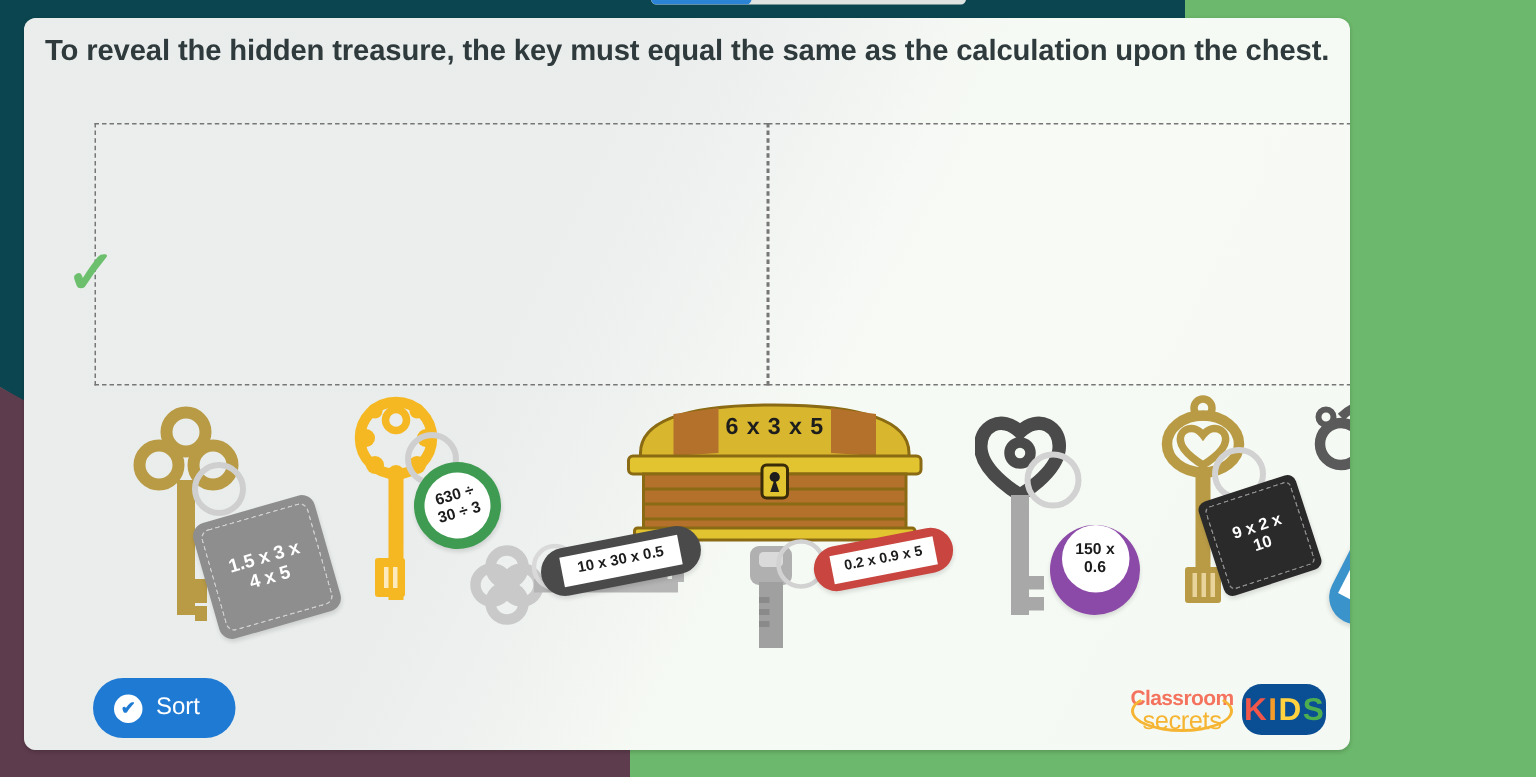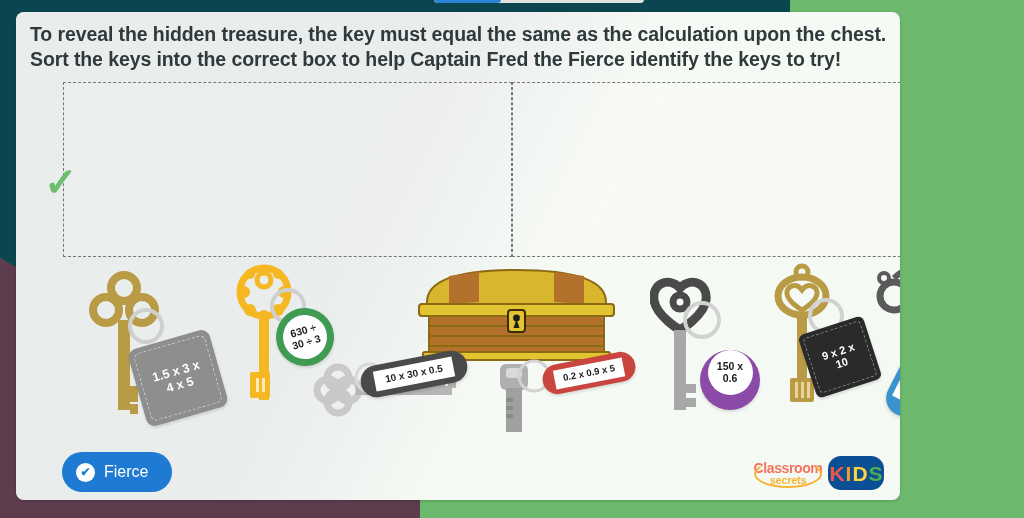--- a/index.html
+++ b/index.html
@@ -325,22 +325,22 @@
     justify-content: center;
     line-height: 1;
   }
   #cs-logo .cs-top {
     font-size: 14px;
     font-weight: bold;
     color: #f4735e;
     letter-spacing: -0.4px;
   }
   #cs-logo .cs-bottom {
-    font-size: 11px;
-    font-weight: bold;
+    font-size: 17px;
+    font-weight: normal;
     color: #f5b533;
     letter-spacing: -0.3px;
   }
   #cs-logo .cs-swoosh {
     position: absolute;
     left: 2px; top: 4px;
     width: 68px; height: 28px;
     border: 2px solid #f5b533;
     border-top-color: transparent;
     border-radius: 50%;
@@ -381,21 +381,20 @@
 
   <div id="progress-wrap">
     <div id="progress-fill" style="width:32%"></div>
   </div>
 
   <div id="card">
     <div id="sheen"></div>
 
     <div id="prompt">
       <span class="line">To reveal the hidden treasure, the key must equal the same as the calculation upon the chest.</span>
-      <span class="line">Sort the keys into the correct box to help Captain Fred the Fierce identify the keys to try!</span>
     </div>
 
     <div id="dropzones">
       <div class="dropzone left"></div>
       <div class="dropzone right"></div>
     </div>
 
     <div class="marker" id="marker-correct">✓</div>
     <div class="marker" id="marker-incorrect">✗</div>
 
@@ -409,20 +408,21 @@
           <rect x="10" y="42" width="195" height="12" rx="3" fill="#e2c431" stroke="#8a6a12" stroke-width="2"></rect>
           <rect x="20" y="54" width="175" height="38" fill="#b4712c" stroke="#8a6a12" stroke-width="2"></rect>
           <line x1="20" y1="64" x2="195" y2="64" stroke="#8a6a12" stroke-width="2"></line>
           <line x1="20" y1="74" x2="195" y2="74" stroke="#8a6a12" stroke-width="2"></line>
           <line x1="20" y1="84" x2="195" y2="84" stroke="#8a6a12" stroke-width="2"></line>
           <rect x="14" y="90" width="187" height="8" rx="2" fill="#e2c431" stroke="#8a6a12" stroke-width="2"></rect>
           <rect x="99" y="48" width="17" height="22" rx="3" fill="#e2c431" stroke="#3a2c08" stroke-width="2"></rect>
           <circle cx="107.5" cy="56" r="3.4" fill="#1d1d1d"></circle>
           <path d="M107.5 57 L104.5 66 L110.5 66 Z" fill="#1d1d1d"></path>
         </svg>
+        <div class="chest-label">6 x 3 x 5</div>
       </div>
 
       <div class="obj" id="key1">
         <svg width="140" height="160" viewBox="0 0 140 160">
           <circle cx="36" cy="22" r="13" fill="none" stroke="#b99b46" stroke-width="8"></circle>
           <circle cx="18" cy="44" r="13" fill="none" stroke="#b99b46" stroke-width="8"></circle>
           <circle cx="54" cy="44" r="13" fill="none" stroke="#b99b46" stroke-width="8"></circle>
           <rect x="30" y="54" width="12" height="90" fill="#b99b46"></rect>
           <rect x="42" y="120" width="8" height="16" fill="#b99b46"></rect>
           <rect x="42" y="138" width="8" height="10" fill="#b99b46"></rect>
@@ -550,21 +550,21 @@
           <span class="inner">
             <span class="tag-text">540 ÷ 6</span>
           </span>
         </div>
       </div>
 
     </div>
 
     <button id="check-button">
       <span class="tick-circle">✔</span>
-      <span>Fierce</span>
+      <span>Sort</span>
     </button>
 
     <div id="brand">
       <div id="cs-logo">
         <span class="cs-swoosh"></span>
         <span class="cs-top">Classroom</span>
         <span class="cs-bottom">secrets</span>
       </div>
       <div id="kids-badge">
         <span class="k">K</span>

